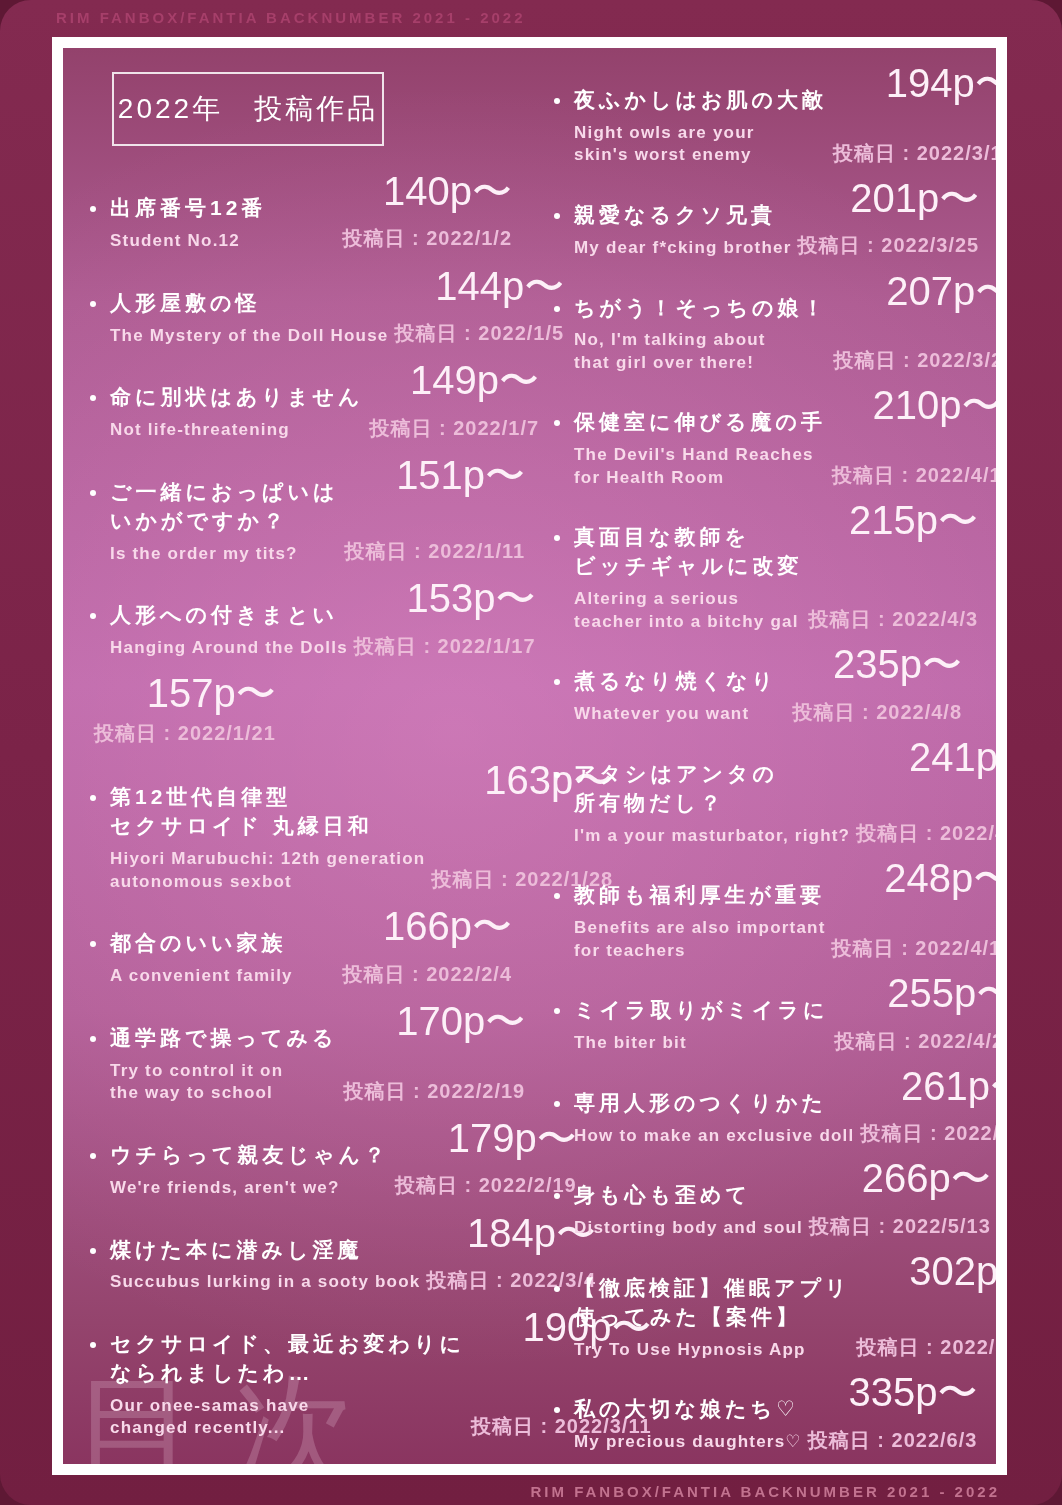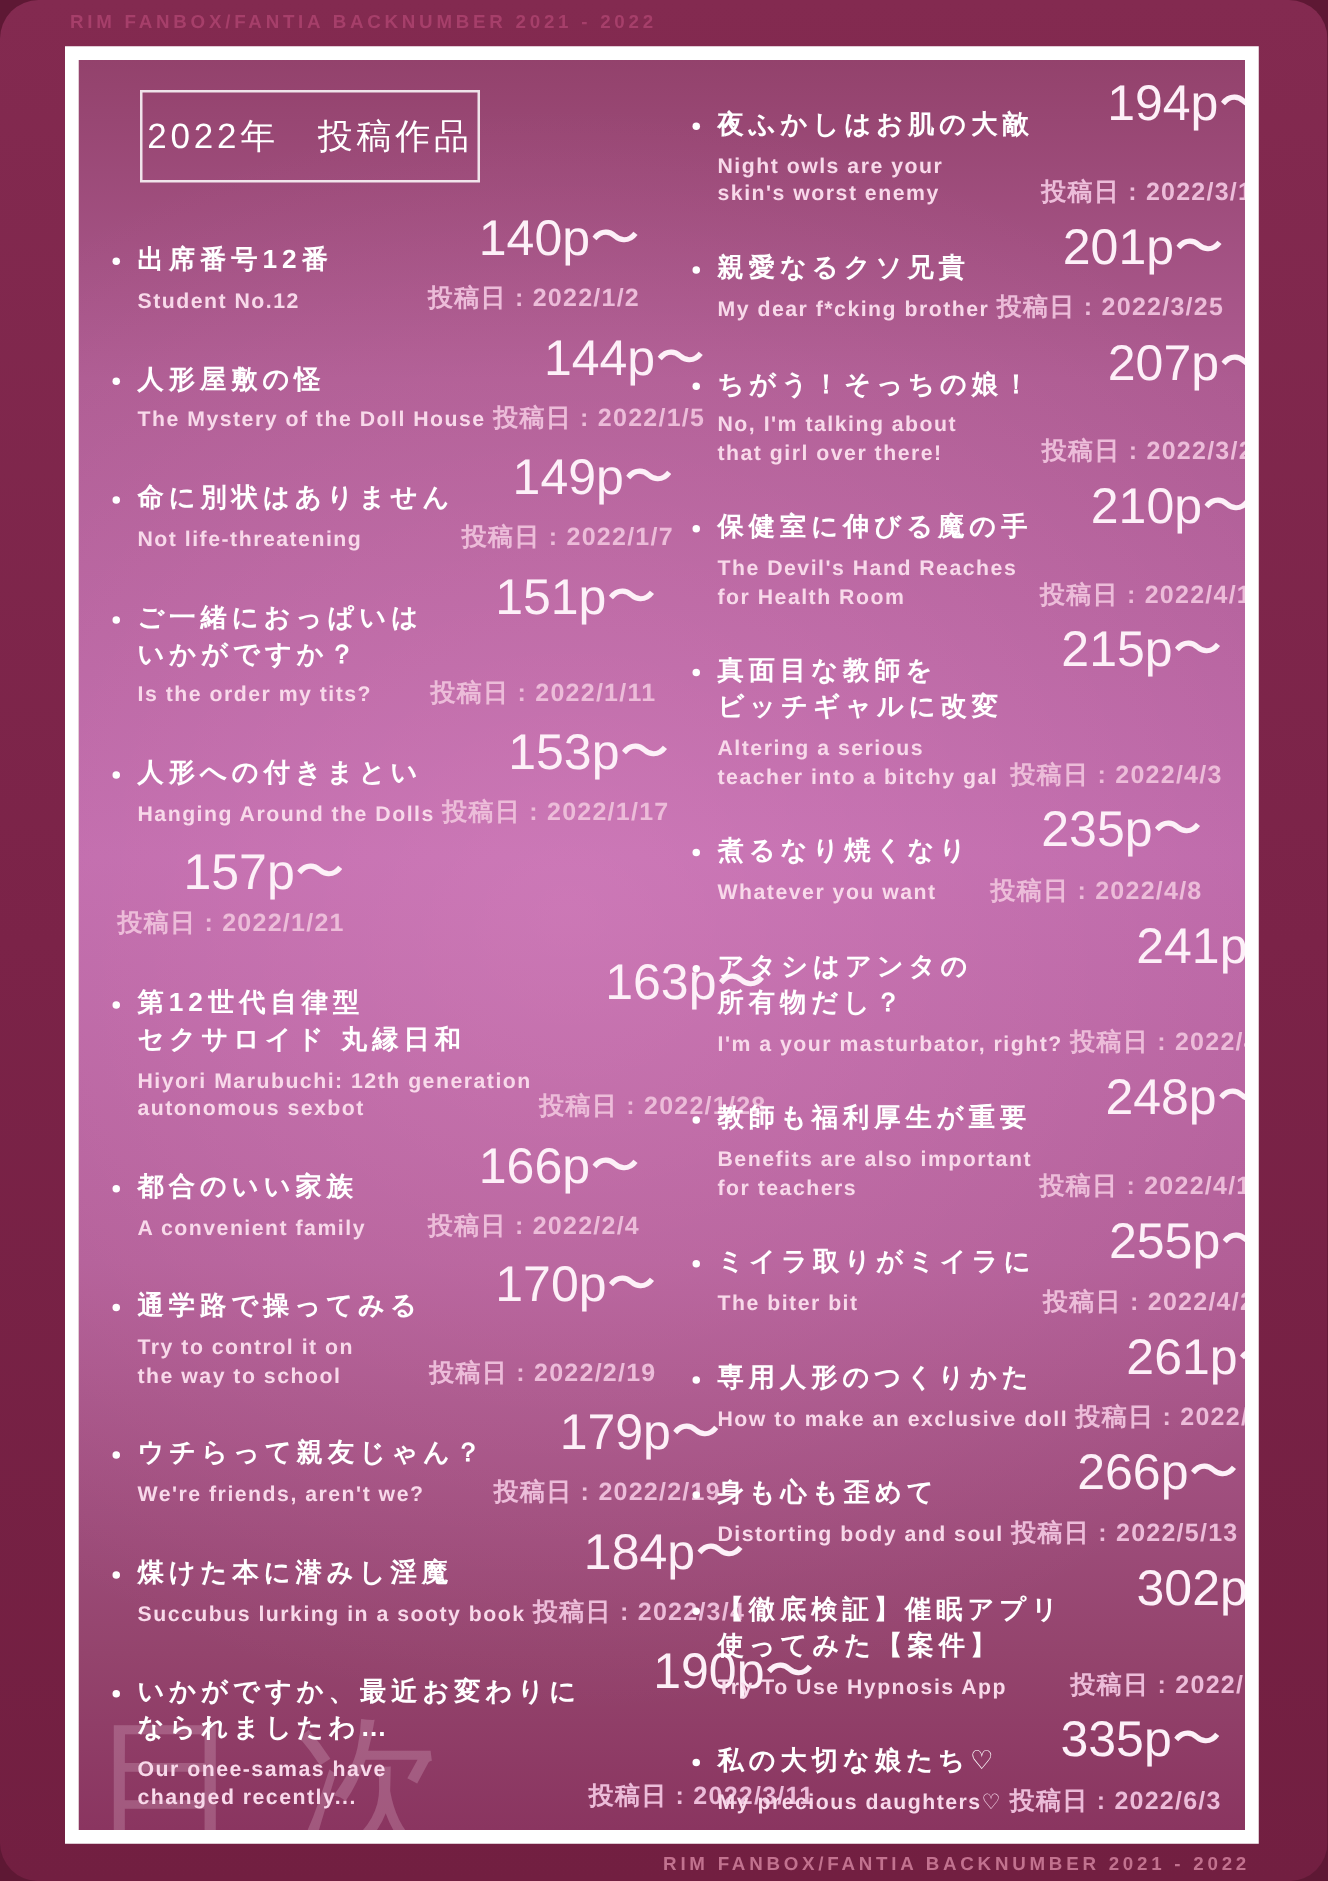--- a/index.html
+++ b/index.html
@@ -24,21 +24,21 @@
       radial-gradient(ellipse 120% 70% at 42% 48%, rgba(255,170,230,0.25), rgba(255,170,230,0) 65%),
       linear-gradient(180deg,#93426c 0%,#ad5b91 18%,#bc68a8 45%,#b05d95 68%,#94446d 90%,#8a3560 100%);
   }
   .titlebox{
     position:absolute;left:49px;top:24px;width:268px;height:70px;
     border:2px solid rgba(255,255,255,0.85);
     display:flex;align-items:center;justify-content:center;
     font-size:28px;color:#ffffff;letter-spacing:3px;white-space:pre;
   }
   .col{position:absolute;display:flex;flex-direction:column;justify-content:space-between;}
-  .col-left{left:25px;top:122px;width:424px;bottom:14px;}
+  .col-left{left:25px;top:122px;width:424px;bottom:24px;}
   .col-right{left:489px;top:14px;width:410px;bottom:10px;}
   .entry{display:flex;justify-content:space-between;align-items:stretch;}
   .entry-left{position:relative;padding-left:22px;flex:1 1 auto;margin-top:24px;}
   .bullet{position:absolute;left:2px;top:12px;width:6px;height:6px;border-radius:50%;background:#ffffff;}
   .jp-line{font-size:21px;font-weight:700;color:#ffffff;letter-spacing:4px;line-height:1.38;white-space:nowrap;}
   .en-lines{margin-top:7px;}
   .en-line{font-size:17px;font-weight:700;color:#f8d9ea;letter-spacing:1.2px;line-height:1.32;white-space:nowrap;}
   .entry-right{
     flex:0 0 auto;display:flex;flex-direction:column;align-items:flex-end;
     justify-content:space-between;margin-left:6px;
@@ -237,21 +237,21 @@
     <div class="entry-right">
       <div class="page-num">184p〜</div>
       <div class="post-date">投稿日 : 2022/3/4</div>
     </div>
   </div>
 
   <div class="entry">
     <div class="entry-left">
       <span class="bullet"></span>
       <div class="jp-lines">
-              <div class="jp-line">いかがですか、最近お変わりに</div>
+              <div class="jp-line">セクサロイド、最近お変わりに</div>
               <div class="jp-line">なられましたわ…</div>
             </div>
       <div class="en-lines">
               <div class="en-line">Our onee-samas have</div>
               <div class="en-line">changed recently...</div>
             </div>
     </div>
     <div class="entry-right">
       <div class="page-num">190p〜</div>
       <div class="post-date">投稿日 : 2022/3/11</div>

